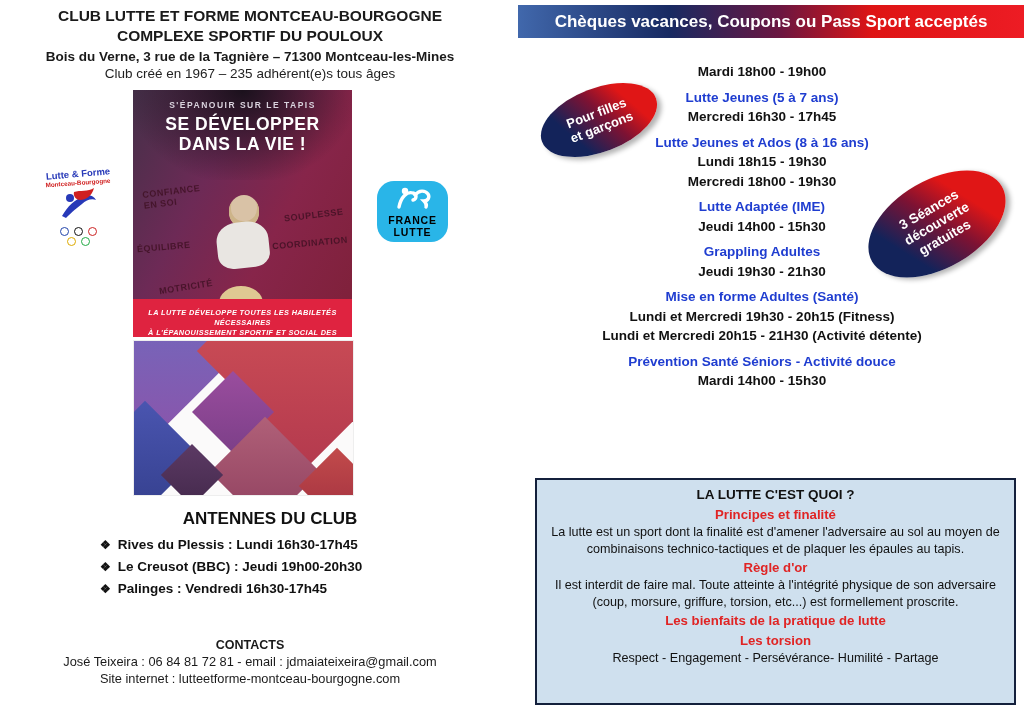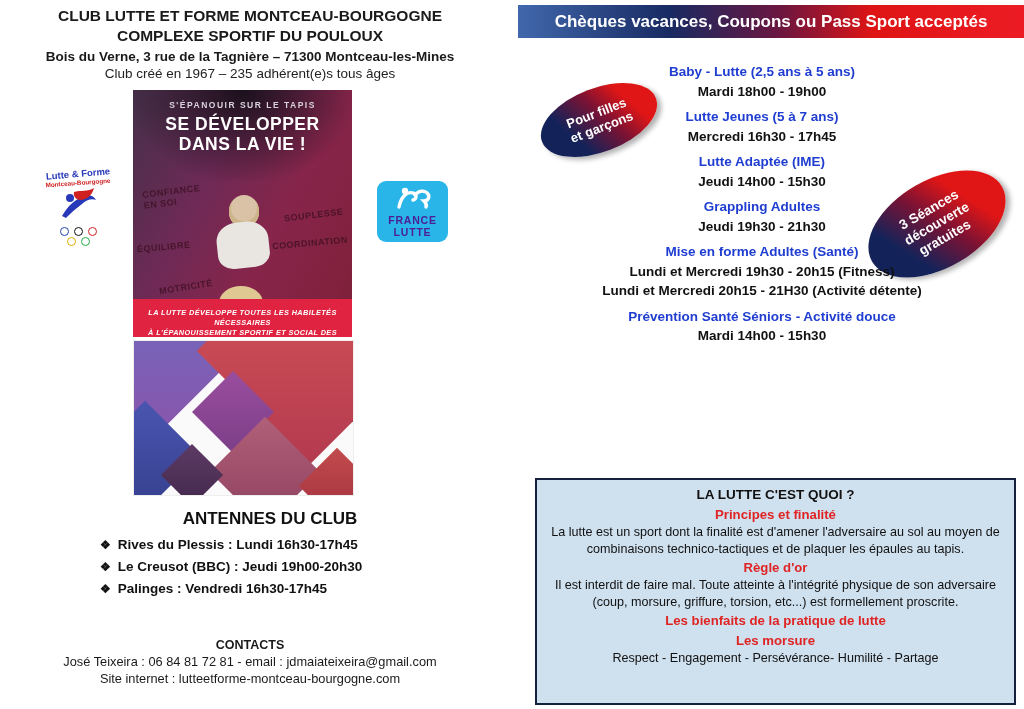--- a/index.html
+++ b/index.html
@@ -27,21 +27,21 @@
   .kid-body{position:absolute;left:84px;top:132px;width:52px;height:46px;border-radius:40% 40% 30% 30%;background:#e9e6e2;transform:rotate(-6deg);}
   .kid2-head{position:absolute;left:86px;top:196px;width:44px;height:34px;border-radius:50%;background:#dfc892;}
   .poster .band{position:absolute;left:0;bottom:0;width:100%;height:38px;background:#df2340;color:#fff;text-align:center;font-size:7.3px;font-weight:bold;font-style:italic;letter-spacing:.4px;padding-top:9px;box-sizing:border-box;line-height:10px;}
   
   .clublogo{left:36px;top:168px;width:84px;height:92px;text-align:center;}
   .clublogo .l1{color:#2739b8;font-weight:bold;font-size:9.5px;transform:rotate(-5deg);}
   .clublogo .l2{color:#d02020;font-weight:bold;font-size:6.3px;transform:rotate(-4deg);margin-top:0px;}
   .dots{display:flex;justify-content:center;gap:5px;margin-top:1px;}
   .dots span{width:7px;height:7px;border-radius:50%;display:inline-block;border:1.6px solid;}
   
-  .fl{left:377px;top:181px;width:71px;height:61px;background:#29b5e8;border-radius:9px;text-align:center;color:#4c1d95;}
+  .fl{left:377px;top:181px;width:71px;height:61px;background:#29b5e8;border-radius:17px;text-align:center;color:#000000;}
   .fl .nm{font-size:10.5px;font-weight:bold;letter-spacing:.8px;line-height:11.5px;}
   
   .collage{left:133px;top:340px;width:219px;height:154px;background:#fbfafa;overflow:hidden;border:1px solid #eee;}
   .dia{position:absolute;transform:rotate(45deg);}
   
   .ant-title{left:130px;top:509px;width:280px;text-align:center;font-size:17px;font-weight:bold;color:#111;}
   .ant-list{left:100px;top:534px;width:380px;font-size:13.5px;font-weight:bold;color:#111;}
   .ant-list .row{line-height:21px;}
   .ant-list .blt{margin-right:7px;font-size:12px;}
   .contacts{left:20px;top:637px;width:460px;text-align:center;color:#1a1a1a;}
@@ -149,26 +149,30 @@
 </div>
 
 <div class="abs badge badge2">
   <div>3 Séances</div>
   <div>découverte</div>
   <div>gratuites</div>
 </div>
 
 <div class="abs sched">
   <div class="sg">
-    <div class="st">Baby - Lutte (2,5 ans à 5 ans)</div>
     <div class="tm">Mardi 18h00 - 19h00</div>
   </div>
   <div class="sg">
     <div class="st">Lutte Jeunes (5 à 7 ans)</div>
     <div class="tm">Mercredi 16h30 - 17h45</div>
+  </div>
+  <div class="sg">
+    <div class="st">Lutte Jeunes et Ados (8 à 16 ans)</div>
+    <div class="tm">Lundi 18h15 - 19h30</div>
+    <div class="tm">Mercredi 18h00 - 19h30</div>
   </div>
   <div class="sg">
     <div class="st">Lutte Adaptée (IME)</div>
     <div class="tm">Jeudi 14h00 - 15h30</div>
   </div>
   <div class="sg">
     <div class="st">Grappling Adultes</div>
     <div class="tm">Jeudi 19h30 - 21h30</div>
   </div>
   <div class="sg">
@@ -182,15 +186,15 @@
   </div>
 </div>
 
 <div class="abs ibox">
   <div class="it">LA LUTTE C'EST QUOI ?</div>
   <div class="ih">Principes et finalité</div>
   <div class="ib">La lutte est un sport dont la finalité est d'amener l'adversaire au sol au moyen de combinaisons technico-tactiques et de plaquer les épaules au tapis.</div>
   <div class="ih">Règle d'or</div>
   <div class="ib">Il est interdit de faire mal. Toute atteinte à l'intégrité physique de son adversaire (coup, morsure, griffure, torsion, etc...) est formellement proscrite.</div>
   <div class="ih">Les bienfaits de la pratique de lutte</div>
-  <div class="ih">Les morsure</div>
+  <div class="ih">Les torsion</div>
   <div class="ib">Respect - Engagement - Persévérance- Humilité - Partage</div>
 </div>
 
 </body></html>

